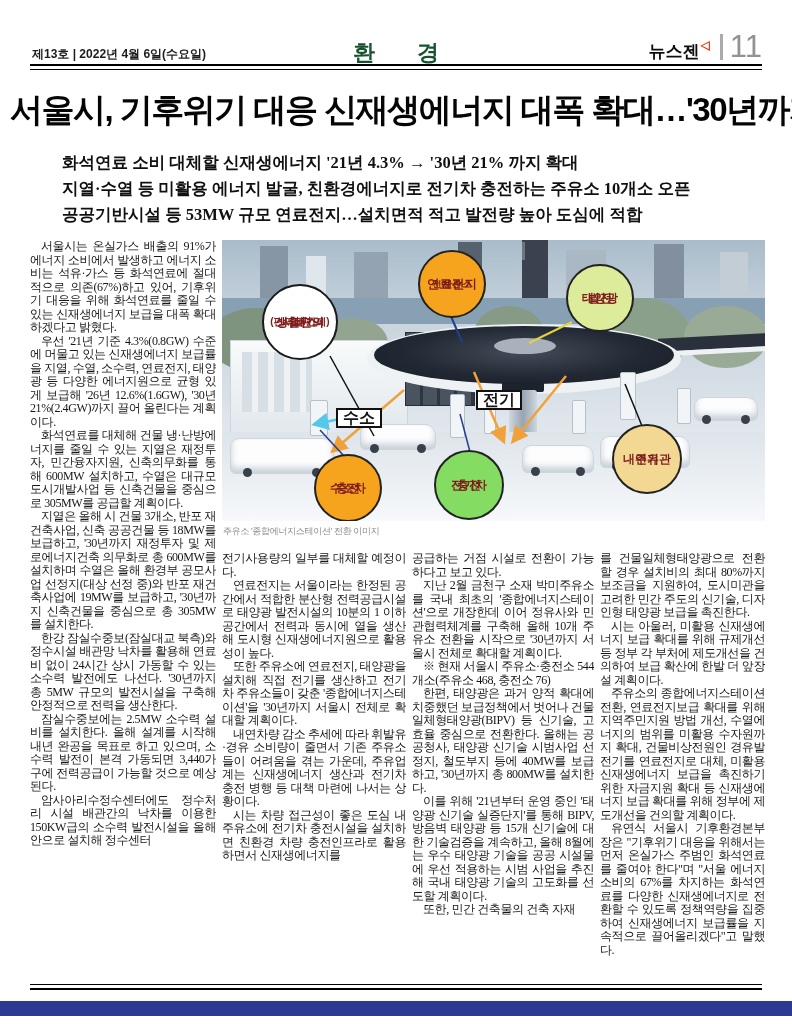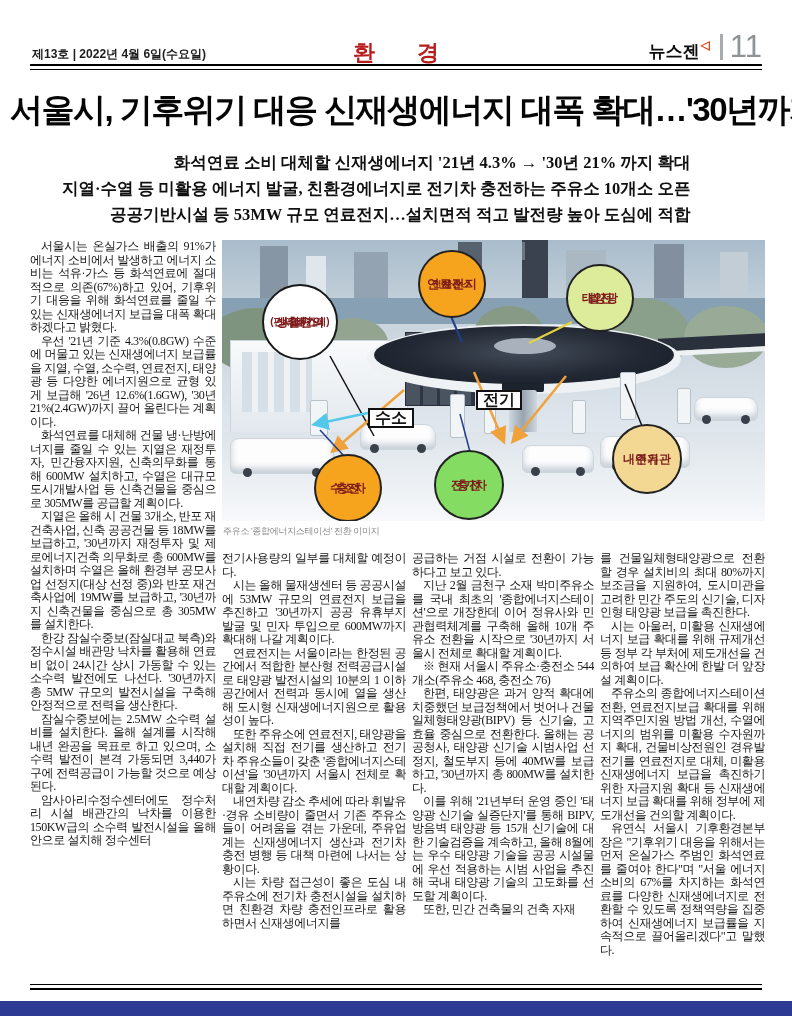--- a/index.html
+++ b/index.html
@@ -4,36 +4,36 @@
 <style>
   html,body{margin:0;padding:0;background:#e9e9e9;}
   .page{position:relative;width:792px;height:1024px;background:#fff;margin:0 auto;
         font-family:"Liberation Serif",serif;color:#151515;overflow:hidden;}
 
   
   .mast-left{position:absolute;left:32px;top:46px;font-family:"Liberation Sans",sans-serif;
              font-size:12px;font-weight:600;color:#1c1c1c;}
   .mast-center{position:absolute;left:0;right:0;top:38px;text-align:center;
                font-family:"Liberation Sans",sans-serif;font-size:22px;font-weight:800;
-               letter-spacing:18px;text-indent:18px;color:#b91c1c;}
+               letter-spacing:18px;text-indent:18px;color:#14532d;}
   .mast-right{position:absolute;right:30px;top:34px;display:flex;align-items:flex-end;}
   .brand{font-family:"Liberation Sans",sans-serif;font-size:17px;font-weight:800;color:#0d0d0d;line-height:1;}
   .brand-icon{color:#e8380d;font-size:12px;font-weight:800;position:relative;top:-7px;margin-left:1px;}
   .pagenum-divider{width:3px;height:26px;background:#a7abae;margin:0 7px 0 10px;}
   .page-num{font-family:"Liberation Sans",sans-serif;font-size:31px;font-weight:400;
             color:#8f9396;line-height:0.85;}
   .head-rule{position:absolute;left:30px;right:30px;top:64px;height:3px;
              border-top:2px solid #000;border-bottom:1px solid #000;}
 
   
   .headline{position:absolute;left:10px;right:10px;top:88px;margin:0;text-align:center;
             font-family:"Liberation Sans",sans-serif;font-weight:900;font-size:33px;
             letter-spacing:-1.5px;color:#050505;white-space:nowrap;}
   .subheads{position:absolute;left:62px;top:150px;font-weight:700;font-size:16.5px;
-            line-height:26px;color:#101010;text-align:right;}
+            line-height:26px;color:#101010;}
   .subheads div{white-space:nowrap;}
 
   
   .col{position:absolute;font-size:12px;line-height:13.5px;text-align:justify;
        letter-spacing:-0.4px;overflow:hidden;color:#161616;}
   .col p{margin:0;text-indent:11px;}
   .col p.cont{text-indent:0;}
   #col1{left:30px;top:240px;width:186px;height:748px;}
   #col2{left:222px;top:552px;width:184px;height:440px;}
   #col3{left:412px;top:552px;width:182px;height:440px;}
@@ -78,21 +78,21 @@
   #co-convenience{left:40px;top:44px;width:72px;height:72px;background:#fff;border:2.5px solid #1a1a1a;}
   #co-fuelcell{left:196px;top:10px;width:64px;height:64px;background:#f6a41d;border:2px solid #222;}
   #co-fuelcell .title{font-size:12.5px;line-height:13px;}
   #co-fuelcell .sub{font-size:9px;line-height:10px;font-weight:700;}
   #co-solar{left:344px;top:24px;width:64px;height:64px;background:#dcec9b;border:2px solid #222;}
   #co-hydrogen{left:92px;top:214px;width:64px;height:64px;background:#f6a41d;border:2px solid #222;}
   #co-ev{left:212px;top:210px;width:66px;height:66px;background:#84dc62;border:2px solid #222;}
   #co-ice{left:390px;top:184px;width:66px;height:66px;background:#f3d894;border:2px solid #222;}
   .tag{background:#fff;border:2px solid #111;padding:0 5px;font-family:"Liberation Sans",sans-serif;
        font-size:16px;font-weight:800;line-height:16px;z-index:5;}
-  #tag-h2{left:114px;top:168px;margin-left:32px;}
+  #tag-h2{left:114px;top:168px;}
   #tag-elec{left:254px;top:150px;}
 
   .fig-caption{position:absolute;left:223px;top:525px;width:540px;font-size:9px;
                color:#8a8a8a;letter-spacing:-0.3px;}
 
   
   .bottom-rule{position:absolute;left:30px;right:30px;top:984px;height:3px;
                border-top:1px solid #000;border-bottom:2px solid #000;}
   .bottom-bar{position:absolute;left:0;right:0;top:1001px;height:15px;background:#2c3a94;}
 </style>
@@ -215,21 +215,20 @@
       <span>내연기관</span>
       <span>주유</span>
     </div>
     <div class="tag" id="tag-h2">수소</div>
     <div class="tag" id="tag-elec">전기</div>
   </div>
   <div class="fig-caption">주유소 '종합에너지스테이션' 전환 이미지</div>
 
   <div class="col" id="col2">
     <p class="cont">전기사용량의 일부를 대체할 예정이다.</p>
-    <p>시는 올해 물재생센터 등 공공시설에 53MW 규모의 연료전지 보급을 추진하고 '30년까지 공공 유휴부지 발굴 및 민자 투입으로 600MW까지 확대해 나갈 계획이다.</p>
     <p>연료전지는 서울이라는 한정된 공간에서 적합한 분산형 전력공급시설로 태양광 발전시설의 10분의 1 이하 공간에서 전력과 동시에 열을 생산해 도시형 신재생에너지원으로 활용성이 높다.</p>
     <p>또한 주유소에 연료전지, 태양광을 설치해 직접 전기를 생산하고 전기차 주유소들이 갖춘 '종합에너지스테이션'을 '30년까지 서울시 전체로 확대할 계획이다.</p>
     <p>내연차량 감소 추세에 따라 휘발유·경유 소비량이 줄면서 기존 주유소들이 어려움을 겪는 가운데, 주유업계는 신재생에너지 생산과 전기차 충전 병행 등 대책 마련에 나서는 상황이다.</p>
     <p>시는 차량 접근성이 좋은 도심 내 주유소에 전기차 충전시설을 설치하면 친환경 차량 충전인프라로 활용하면서 신재생에너지를</p>
   </div>
   <div class="col" id="col3">
     <p class="cont">공급하는 거점 시설로 전환이 가능하다고 보고 있다.</p>
     <p>지난 2월 금천구 소재 박미주유소를 국내 최초의 '종합에너지스테이션'으로 개장한데 이어 정유사와 민관협력체계를 구축해 올해 10개 주유소 전환을 시작으로 '30년까지 서울시 전체로 확대할 계획이다.</p>
     <p>※ 현재 서울시 주유소·충전소 544개소(주유소 468, 충전소 76)</p>
     <p>한편, 태양광은 과거 양적 확대에 치중했던 보급정책에서 벗어나 건물일체형태양광(BIPV) 등 신기술, 고효율 중심으로 전환한다. 올해는 공공청사, 태양광 신기술 시범사업 선정지, 철도부지 등에 40MW를 보급하고, '30년까지 총 800MW를 설치한다.</p>

